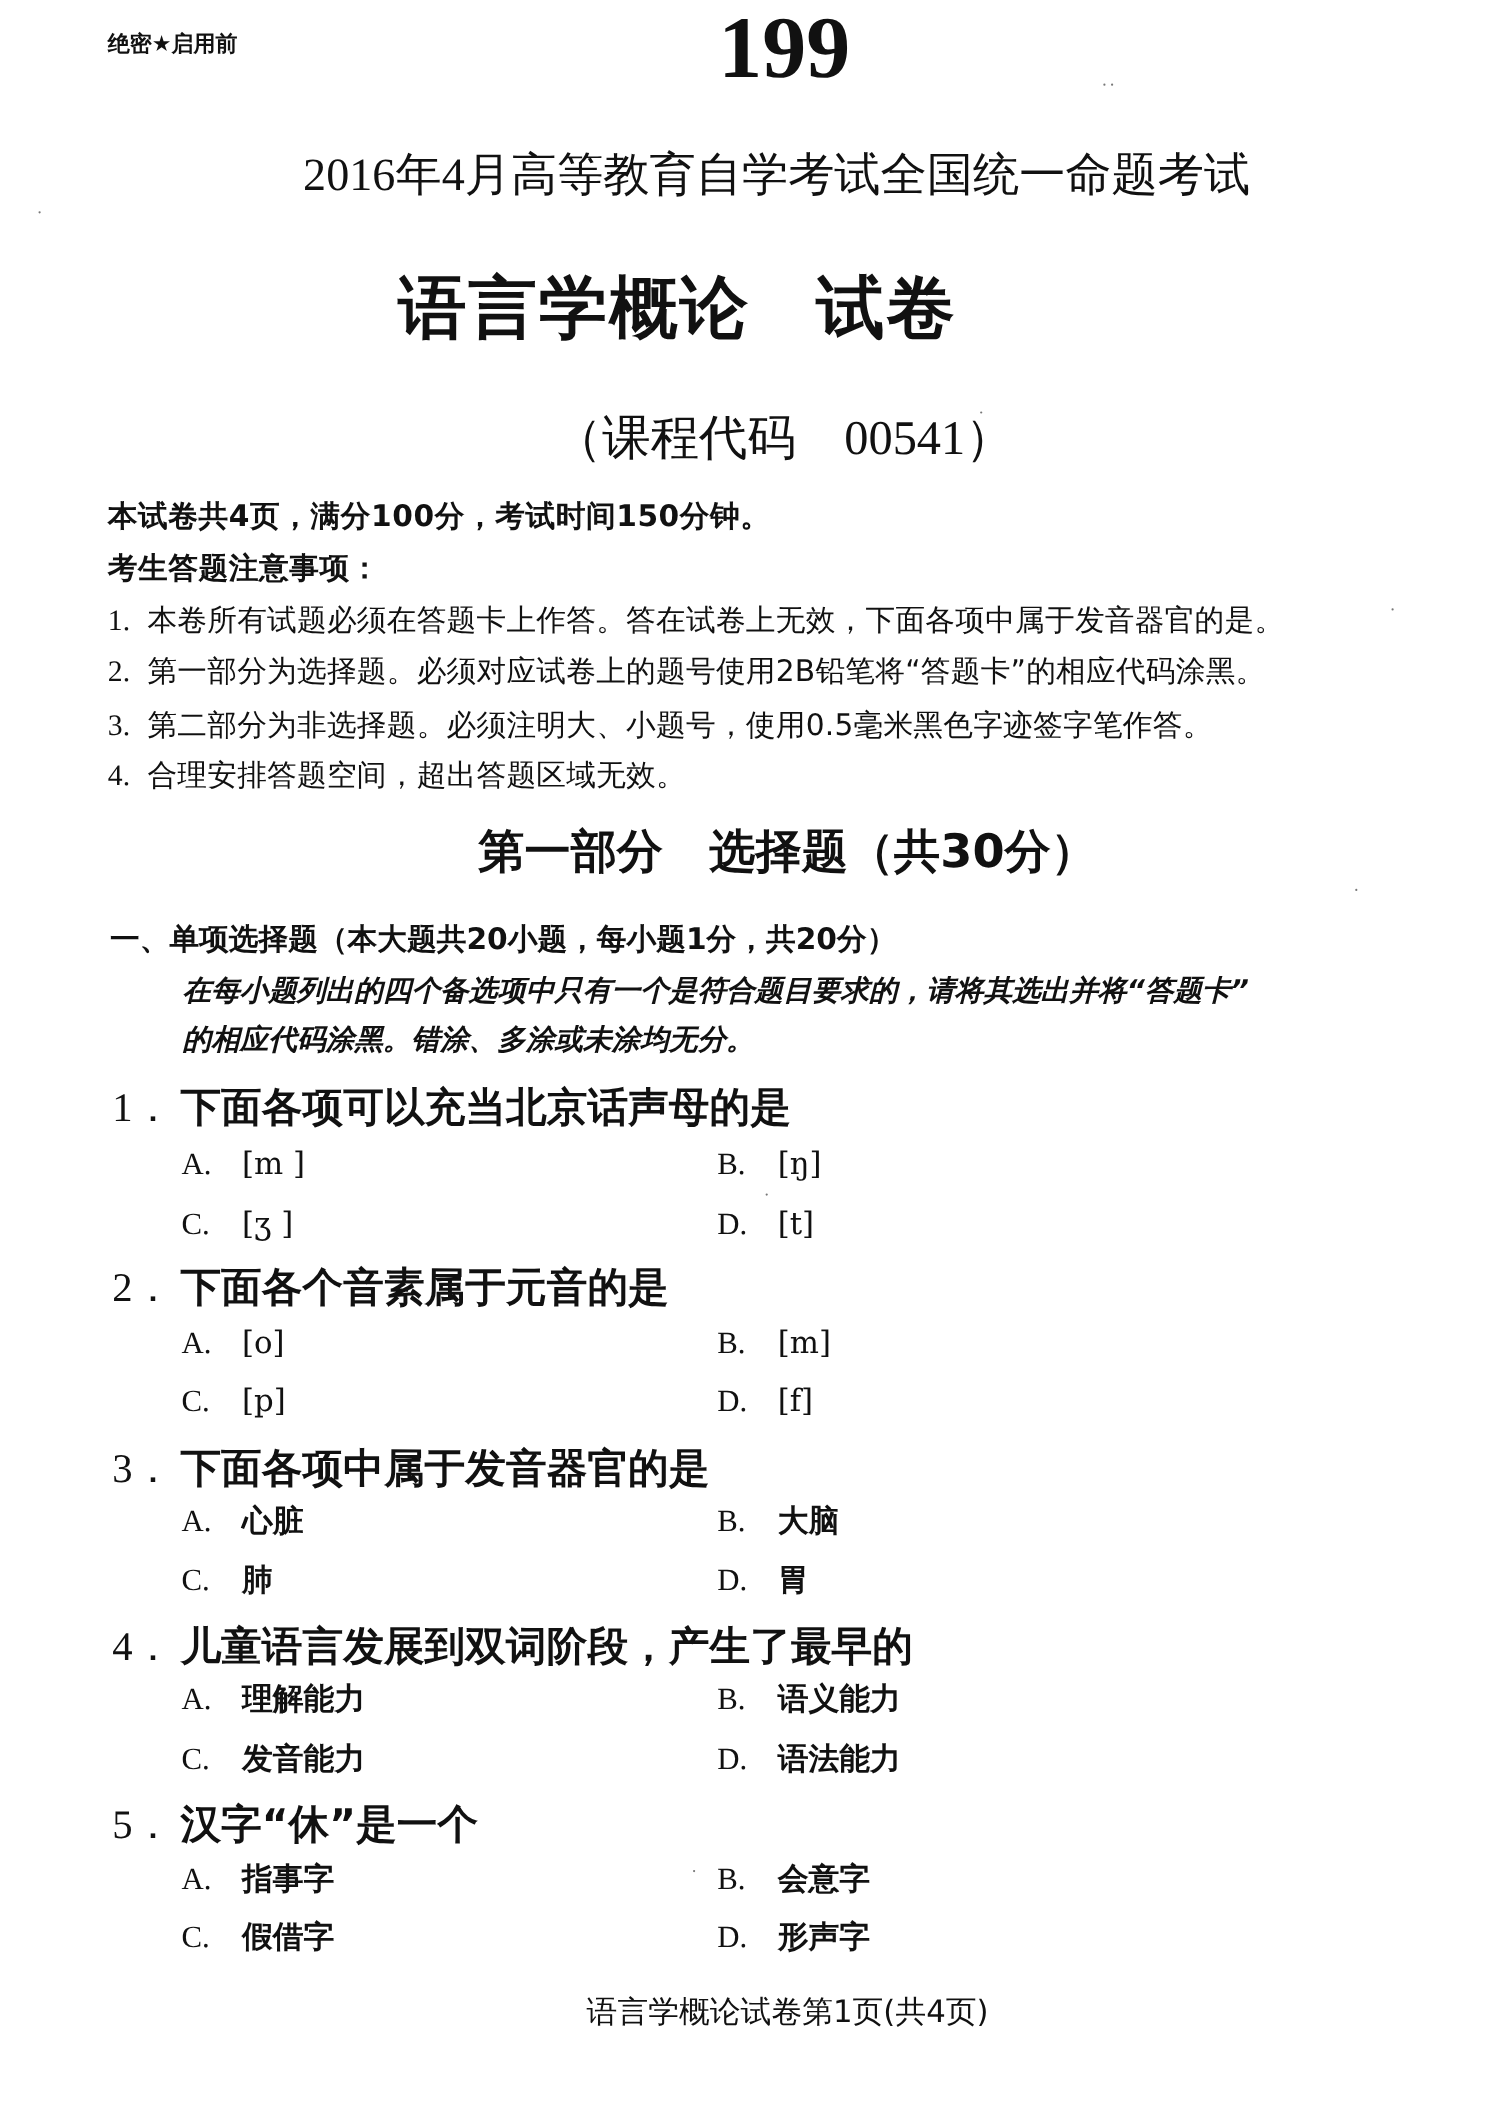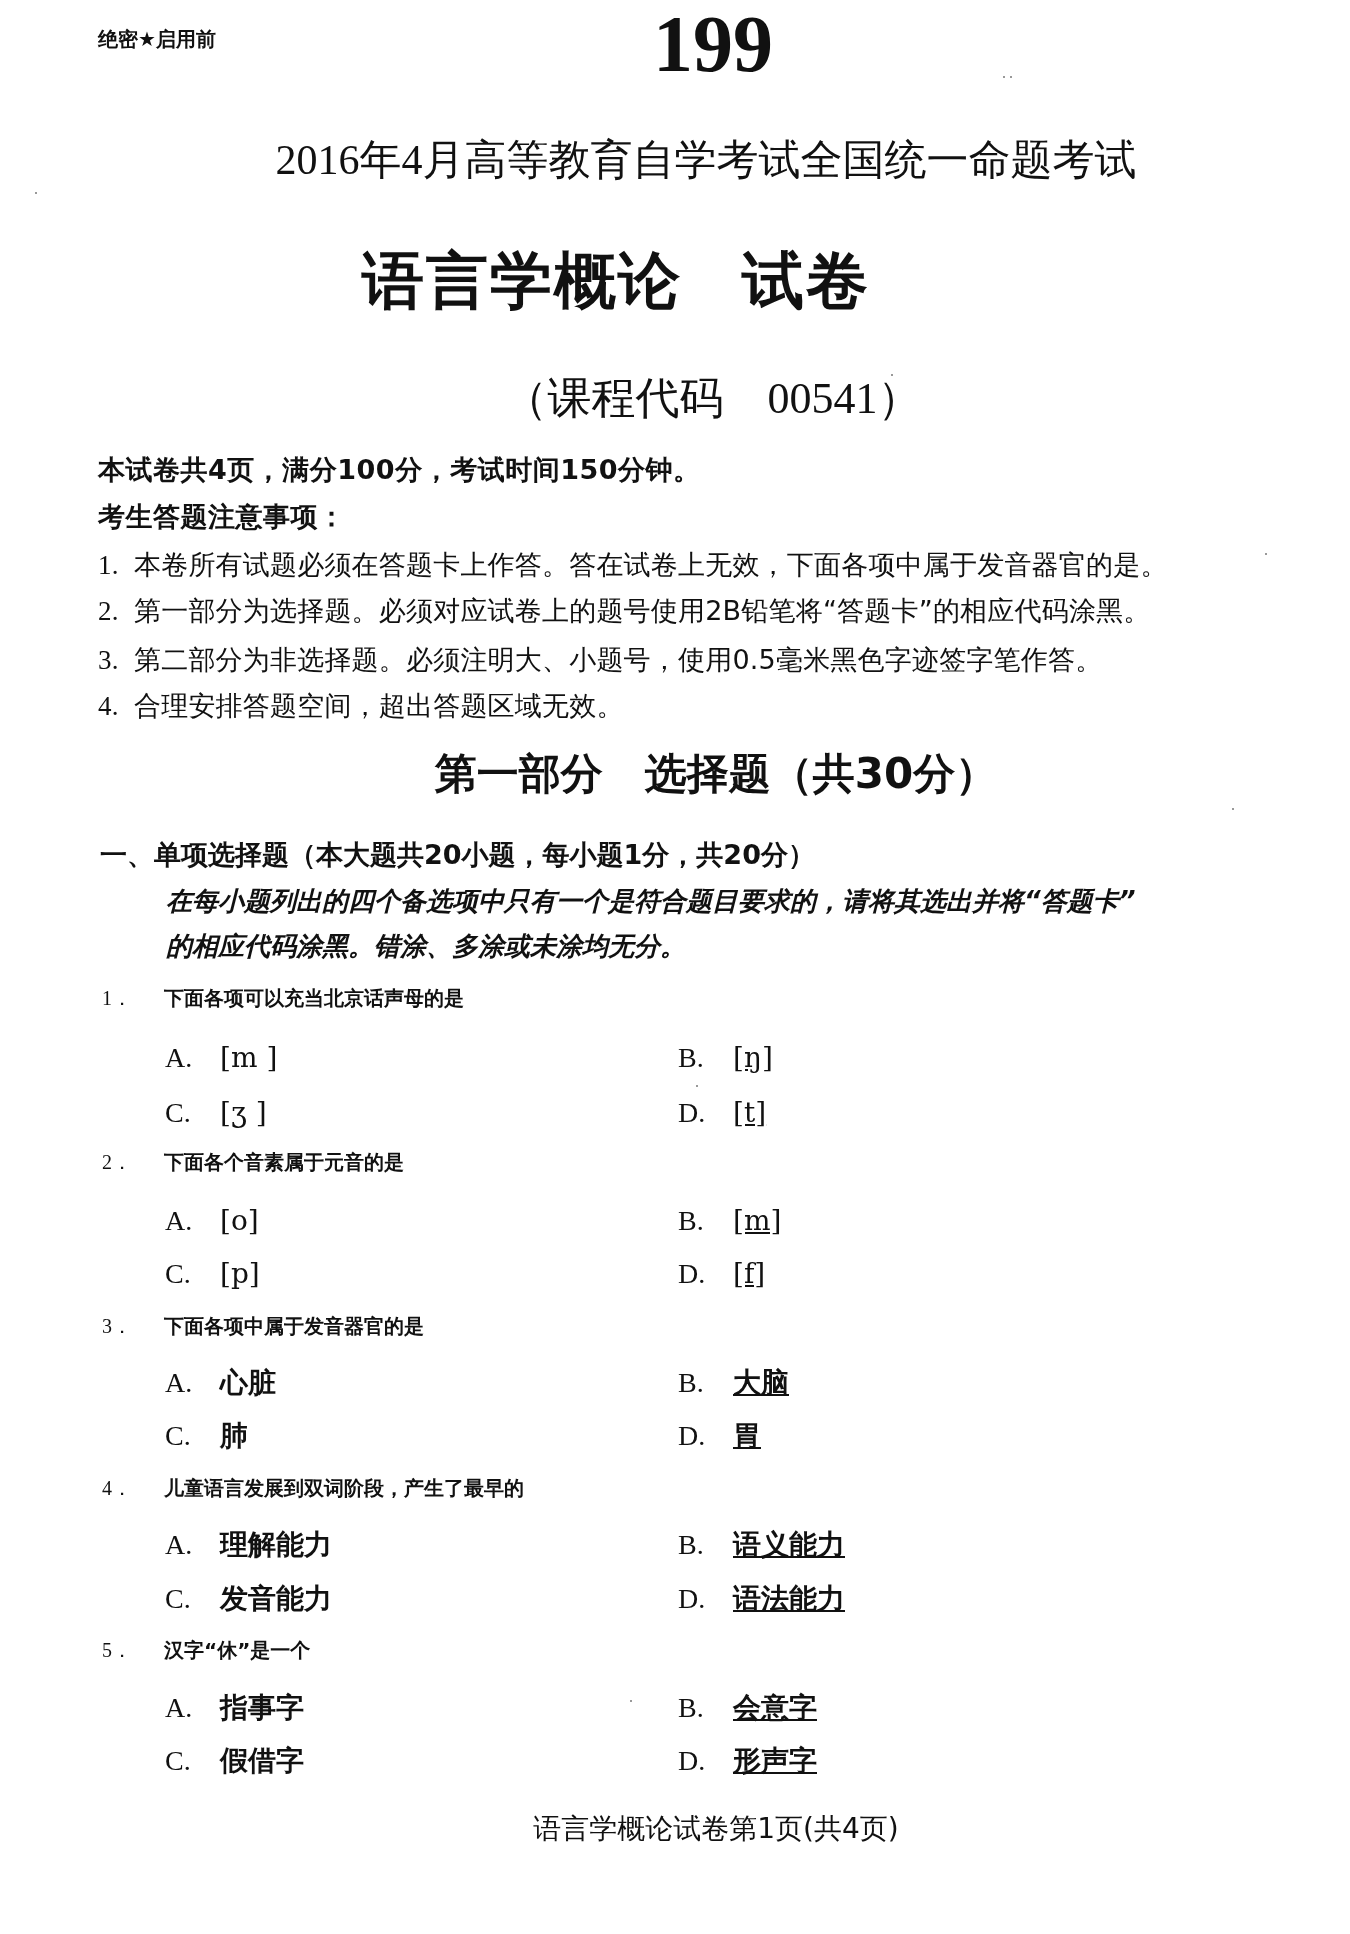--- a/index.html
+++ b/index.html
@@ -14,28 +14,28 @@
   .title2 .gap { display: inline-block; width: 60px; }
   .course { left: 0; width: 1350px; text-align: center; top: 377px; font-size: 44px; padding-left: 75px; box-sizing: border-box; }
   .course .gap { display: inline-block; width: 44px; }
   .body-line { left: 98px; font-size: 27px; font-weight: bold; letter-spacing: 0.5px; }
   .note-line { left: 98px; font-size: 27px; letter-spacing: 0.2px; }
   .note-line .num { display: inline-block; width: 36px; font-family: "Liberation Serif", serif; }
   .part-head { left: 0; width: 1350px; text-align: center; top: 753px; font-size: 42px; font-weight: bold; padding-left: 82px; box-sizing: border-box; }
   .part-head .gap { display: inline-block; width: 42px; }
   .sect-head { left: 100px; top: 841px; font-size: 27px; font-weight: bold; }
   .sect-desc { left: 166px; font-size: 26px; font-weight: bold; font-style: italic; }
-  .q-stem { left: 102px; font-size: 20px; font-weight: bold; }
+  .q-stem { left: 102px; font-size: 37px; font-weight: bold; }
   .q-stem .qn { display: inline-block; width: 62px; font-family: "Liberation Serif", serif; font-weight: normal; }
   .opt { font-size: 28px; }
   .opt .ol { display: inline-block; width: 55px; font-family: "Liberation Serif", serif; }
   .opt .ot { font-weight: bold; }
   .opt .ipa { font-family: "DejaVu Serif", serif; font-weight: normal; }
   .col-a { left: 165px; }
-  .col-b { left: 678px; text-decoration: underline; }
+  .col-b { left: 652px; }
   .footer { left: 0; width: 1350px; text-align: center; top: 1815px; font-size: 28px; padding-left: 82px; box-sizing: border-box; }
   .speck { position: absolute; width: 2px; height: 2px; background: #777; border-radius: 1px; }
 </style>
 </head>
 <body>
 
 <div class="abs sans secret">绝密★启用前</div>
 <div class="abs serif code-num">199</div>
 
 <div class="abs serif title1">2016年4月高等教育自学考试全国统一命题考试</div>

